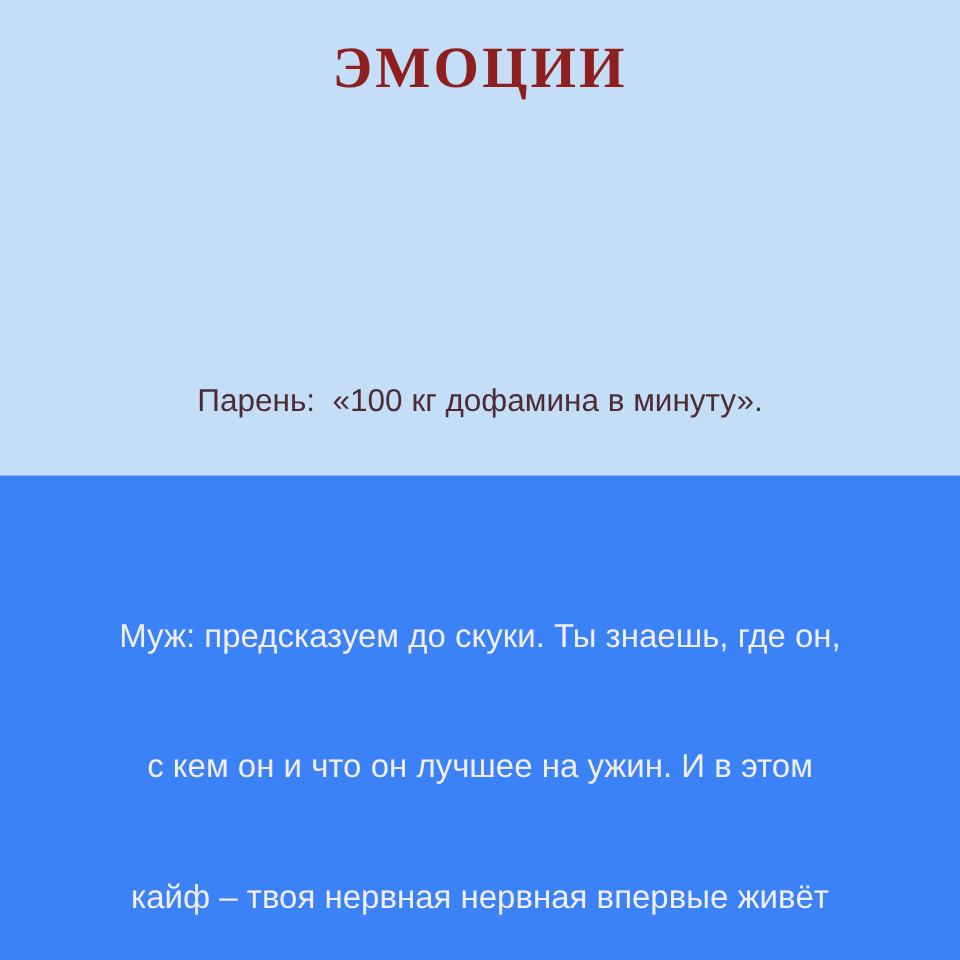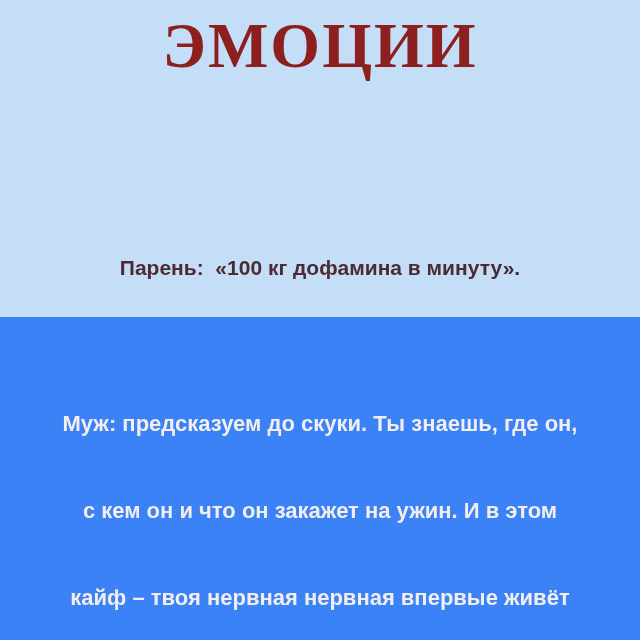--- a/index.html
+++ b/index.html
@@ -25,33 +25,33 @@
     background: #3b82f6;
   }
   .title {
     position: absolute;
     left: 0; top: 20px;
     width: 100%;
     margin: 0;
     text-align: center;
     font-family: "Liberation Serif", "DejaVu Serif", serif;
     font-weight: 700;
-    font-size: 64px;
+    font-size: 39px;
     line-height: 52px;
     letter-spacing: 2px;
     color: #8d1f1f;
   }
   .para {
     position: absolute;
     left: 0;
     width: 100%;
     text-align: center;
     white-space: pre-wrap;
   }
-  .para .line { white-space: pre-wrap; font-weight: bold; }
+  .para .line { white-space: pre-wrap; }
   .para-top {
     top: 203px;
     font-size: 21px;
     line-height: 26px;
     color: #4c2b33;
   }
   .para-bottom {
     top: 34px;
     font-size: 22px;
     line-height: 29px;
@@ -69,19 +69,19 @@
     <div class="para para-top">
       <div class="line">Парень:  «100 кг дофамина в минуту».</div>
       <div class="line">Американские горки. Вчера ты лучшее, что</div>
       <div class="line">было в его жизни , сегодня игнор.</div>
     </div>
   </section>
 
   <section class="section-bottom">
     <div class="para para-bottom">
       <div class="line">Муж: предсказуем до скуки. Ты знаешь, где он,</div>
-      <div class="line">с кем он и что он закажет на ужин. И в этом</div>
+      <div class="line">с кем он и что он лучшее на ужин. И в этом</div>
       <div class="line">кайф – твоя нервная нервная впервые живёт</div>
       
     </div>
   </section>
 
 </div>
 
 </body></html>

